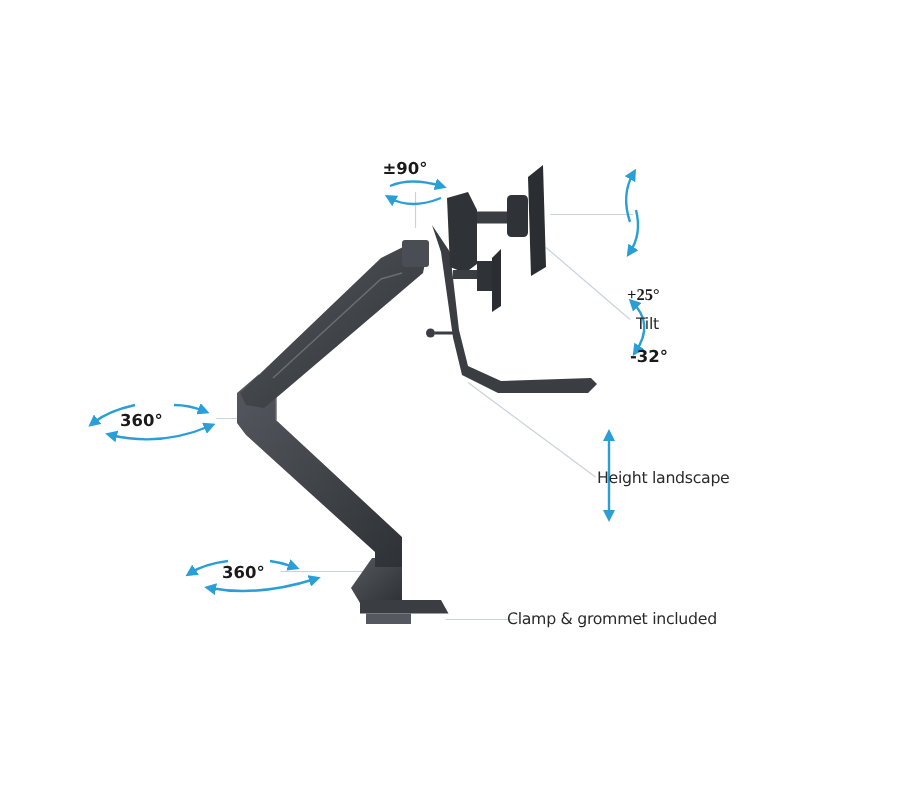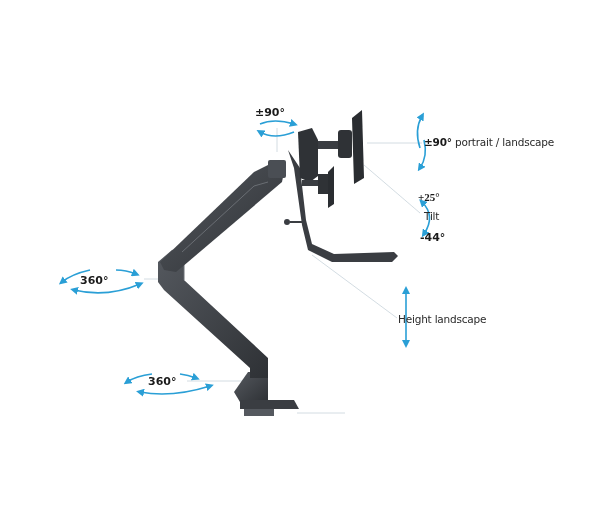--- a/index.html
+++ b/index.html
@@ -94,26 +94,23 @@
 
       <g>
         <line x1="394" y1="290" x2="394" y2="344" marker-start="url(#ah)" marker-end="url(#ah)"></line>
       </g>
     </g>
   </svg>
 
   
   <div class="deg" style="left:255px; top:106px;">±90°</div>
 
-  <div class="label" style="left:424px; top:136px;">
-    <span class="inline-bold">±90°</span>
-    <span>portrait / landscape</span>
-  </div>
 
   <div class="deg" style="left:418px; top:191px;font-family:Liberation Serif, serif;">+25°</div>
   <div class="label" style="left:424px; top:210px;text-align:right;">Tilt</div>
-  <div class="deg" style="left:420px; top:231px;">-44°</div>
+  <div class="deg" style="left:420px; top:231px;">-32°</div>
 
   <div class="deg" style="left:80px; top:274px;">360°</div>
   <div class="deg" style="left:148px; top:375px;">360°</div>
 
   <div class="label" style="left:398px; top:313px;">Height landscape</div>
+  <div class="label" style="left:338px; top:407px;">Clamp &amp; grommet included</div>
 </div>
 
 </body></html>

